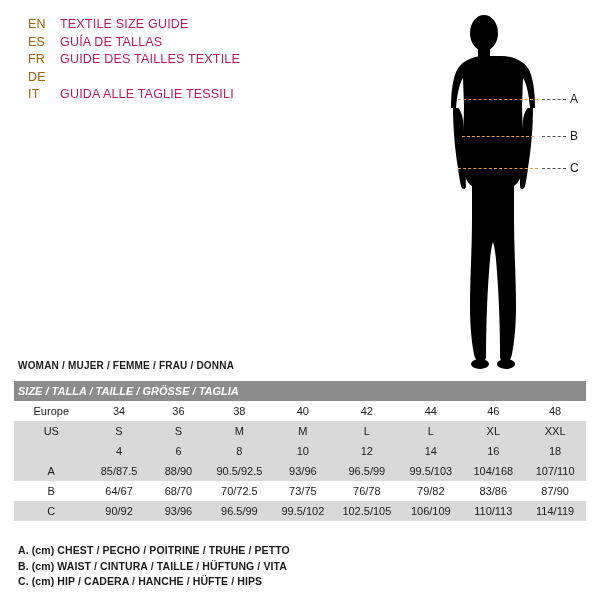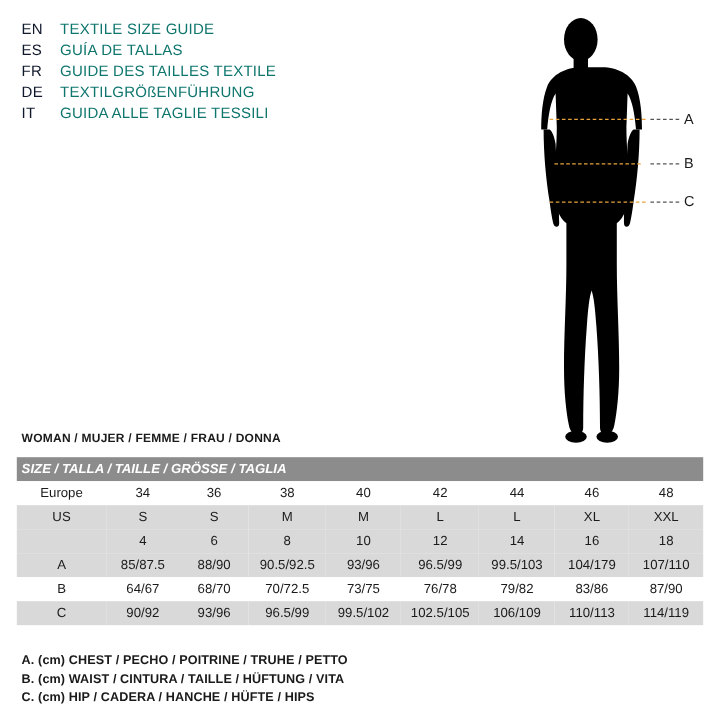--- a/index.html
+++ b/index.html
@@ -31,24 +31,25 @@
   .title-row {
     display: flex;
     align-items: baseline;
     line-height: 17.5px;
     font-size: 12.5px;
     letter-spacing: 0.2px;
   }
   .title-lang {
     width: 32px;
     flex: 0 0 32px;
-    color: #0f172a;
+    color: #a16207;
+    margin-left: 10px;
   }
   .title-text {
-    color: #0f766e;
+    color: #be185d;
   }
 
   
   .figure {
     position: absolute;
     left: 420px;
     top: 10px;
     width: 170px;
     height: 360px;
   }
@@ -144,21 +145,20 @@
     <div class="title-row">
       <span class="title-lang">ES</span>
       <span class="title-text">GUÍA DE TALLAS</span>
     </div>
     <div class="title-row">
       <span class="title-lang">FR</span>
       <span class="title-text">GUIDE DES TAILLES TEXTILE</span>
     </div>
     <div class="title-row">
       <span class="title-lang">DE</span>
-      <span class="title-text">TEXTILGRÖßENFÜHRUNG</span>
     </div>
     <div class="title-row">
       <span class="title-lang">IT</span>
       <span class="title-text">GUIDA ALLE TAGLIE TESSILI</span>
     </div>
   </div>
 
   <div class="figure">
     <svg width="170" height="360" viewBox="0 0 170 360">
       <g fill="#000000">
@@ -269,21 +269,21 @@
 
 
       <tr class="row-shade">
         <td class="c-label">A</td>
         <td class="c-val">85/87.5</td>
         <td class="c-val">88/90</td>
         <td class="c-val">90.5/92.5</td>
         <td class="c-val">93/96</td>
         <td class="c-val">96.5/99</td>
         <td class="c-val">99.5/103</td>
-        <td class="c-val">104/179</td>
+        <td class="c-val">104/168</td>
         <td class="c-val">107/110</td>
       </tr>
 
       <tr class="row-plain">
         <td class="c-label">B</td>
         <td class="c-val">64/67</td>
         <td class="c-val">68/70</td>
         <td class="c-val">70/72.5</td>
         <td class="c-val">73/75</td>
         <td class="c-val">76/78</td>

